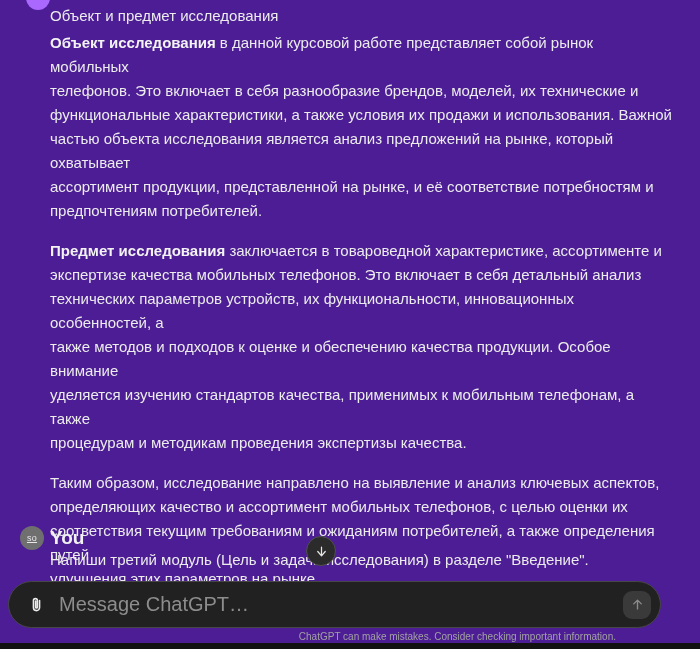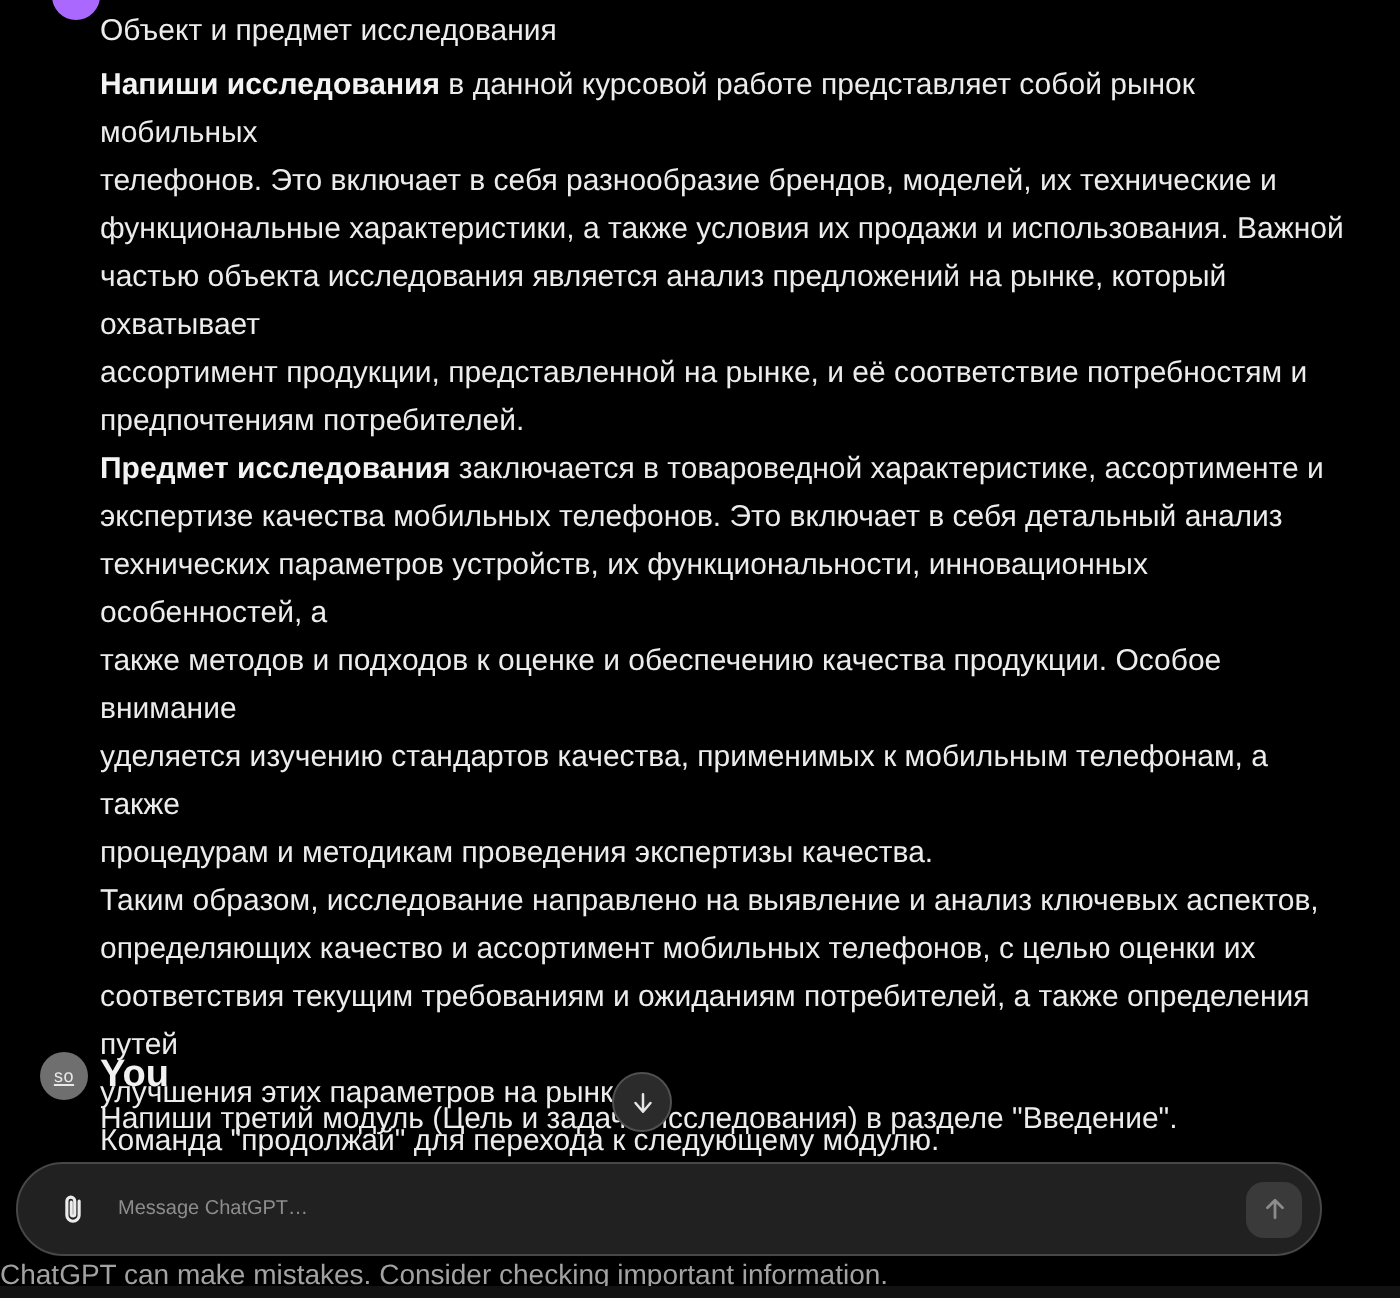--- a/index.html
+++ b/index.html
@@ -3,21 +3,21 @@
 <meta charset="utf-8">
 <style>
   * { box-sizing: border-box; margin: 0; padding: 0; }
   html, body { background: #212121; }
   body { font-family: "Liberation Sans", "DejaVu Sans", sans-serif; }
 
   .app {
     position: relative;
     width: 700px;
     height: 649px;
-    background: #000000;
+    background: #4c1d95;
     overflow: hidden;
   }
 
   
   .assistant-avatar {
     position: absolute;
     left: 26px; top: -14px;
     width: 24px; height: 24px;
     border-radius: 50%;
     background: #ab68ff;
@@ -25,21 +25,21 @@
   .assistant-content {
     position: absolute;
     left: 50px; top: 4px;
     width: 622px;
     color: #ececec;
     font-size: 15px;
     line-height: 24px;
   }
   .assistant-content p { margin: 0; white-space: pre-line; }
   .assistant-content p.para-first { margin-top: 3px; }
-  .assistant-content p.para { }
+  .assistant-content p.para { margin-top: 16px; }
   .assistant-content strong { font-weight: 700; color: #f3f3f3; }
 
   
   .user-avatar {
     position: absolute;
     left: 20px; top: 526px;
     width: 24px; height: 24px;
     border-radius: 50%;
     background: #6f6f6f;
     color: #e8e8e8;
@@ -97,60 +97,60 @@
     color: #ececec;
   }
   .attach-btn svg { width: 21px; height: 21px; stroke: currentColor; }
   .composer input {
     flex: 1;
     height: 100%;
     margin-left: 10px;
     background: transparent;
     border: none; outline: none;
     font-family: "Liberation Sans", "DejaVu Sans", sans-serif;
-    font-size: 10px;
+    font-size: 20px;
     color: #ececec;
   }
   .composer input::placeholder { color: #8d8d8d; }
   .send-btn {
     width: 28px; height: 28px;
     border-radius: 9px;
     background: #3a3a3a;
     border: none;
     display: flex; align-items: center; justify-content: center;
     cursor: pointer; padding: 0;
   }
   .send-btn svg { width: 15px; height: 15px; stroke: #8c8c8c; }
 
   
   .footer {
     position: absolute;
     left: 0; top: 630px;
     width: 616px;
-    text-align: left;
-    font-size: 14px;
+    text-align: right;
+    font-size: 10px;
     line-height: 14px;
     color: #a2a2a2;
   }
   .bottom-strip {
     position: absolute;
     left: 0; bottom: 0;
     width: 700px; height: 6px;
     background: #121212;
   }
 </style>
 </head>
 <body>
 
 <div class="app">
 
   <div class="assistant-avatar"></div>
   <div class="assistant-content">
     <p>Объект и предмет исследования</p>
-    <p class="para-first"><strong>Напиши исследования</strong><span> в данной курсовой работе представляет собой рынок мобильных
+    <p class="para-first"><strong>Объект исследования</strong><span> в данной курсовой работе представляет собой рынок мобильных
 телефонов. Это включает в себя разнообразие брендов, моделей, их технические и
 функциональные характеристики, а также условия их продажи и использования. Важной
 частью объекта исследования является анализ предложений на рынке, который охватывает
 ассортимент продукции, представленной на рынке, и её соответствие потребностям и
 предпочтениям потребителей.</span></p>
     <p class="para"><strong>Предмет исследования</strong><span> заключается в товароведной характеристике, ассортименте и
 экспертизе качества мобильных телефонов. Это включает в себя детальный анализ
 технических параметров устройств, их функциональности, инновационных особенностей, а
 также методов и подходов к оценке и обеспечению качества продукции. Особое внимание
 уделяется изучению стандартов качества, применимых к мобильным телефонам, а также

